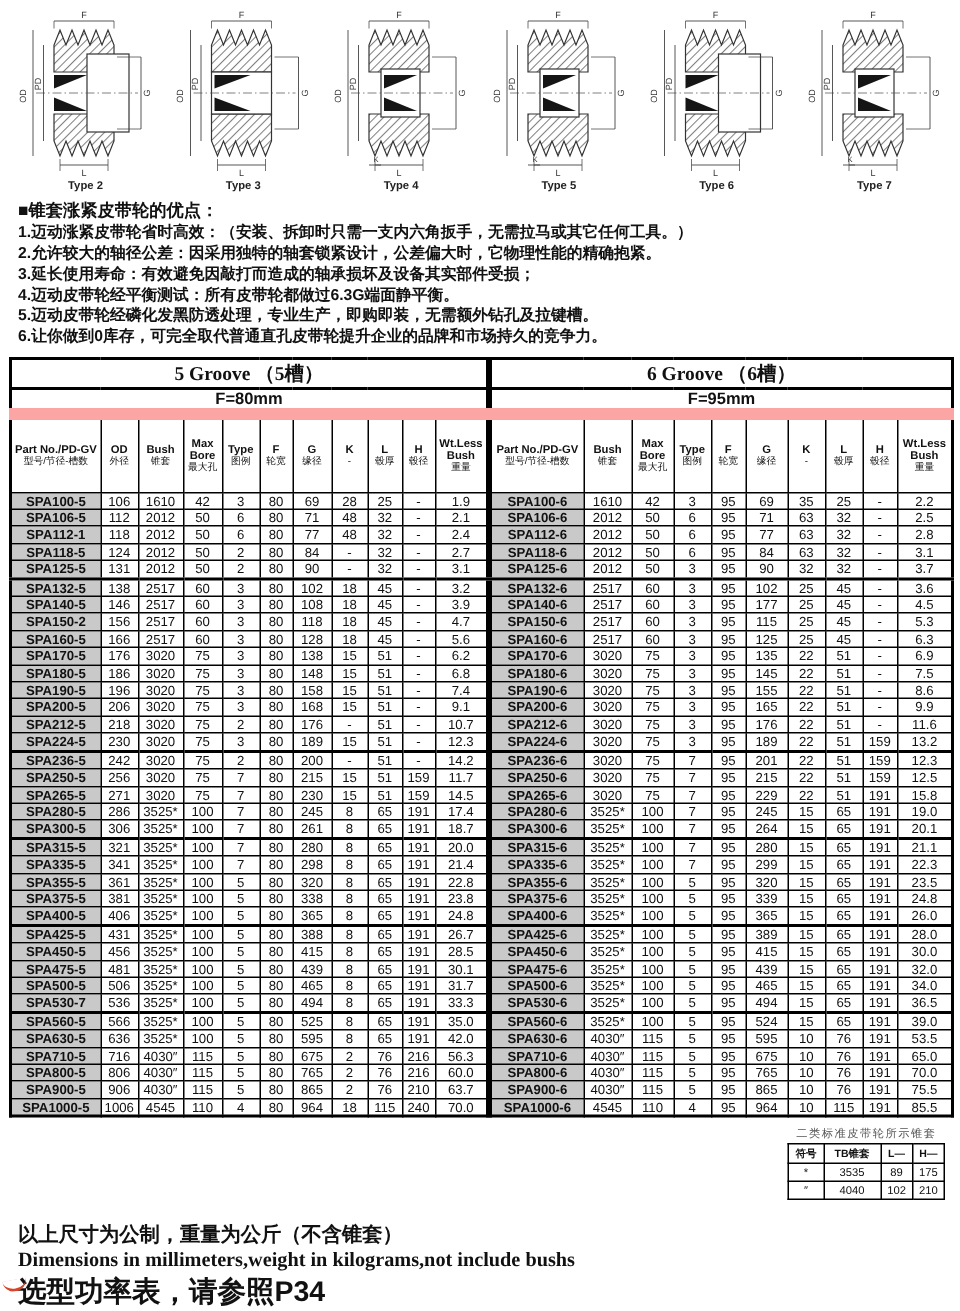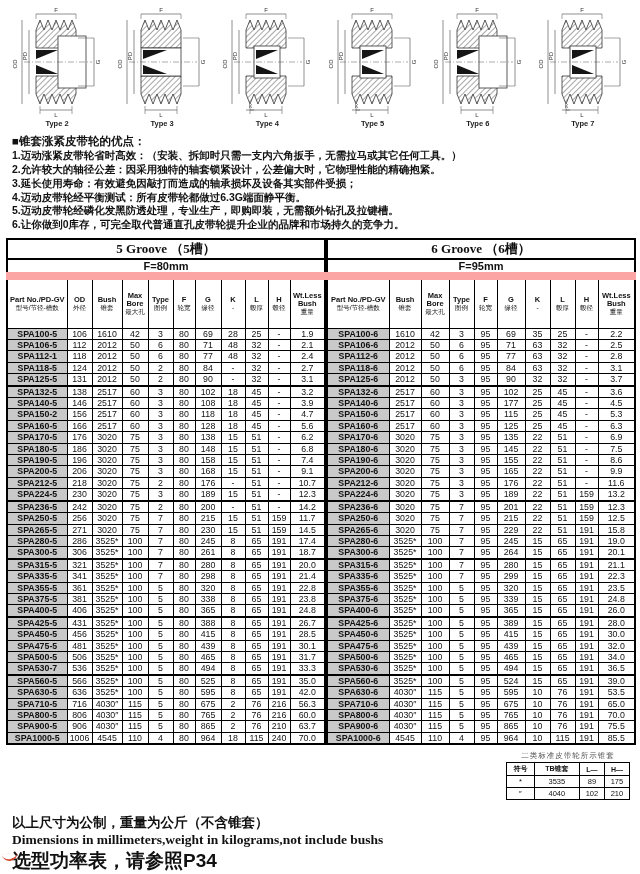--- a/index.html
+++ b/index.html
@@ -35,21 +35,21 @@
     font-size:13px; font-weight:bold; height:20px; border-bottom:2px solid #000;
   }
   .spec .f-row th { font-size:11px; font-weight:bold; height:16px; border-bottom:8px solid #fca5a5; }
   .spec .col-head th { height:52px; vertical-align:middle; }
   .spec .col-head .en { font-size:7.5px; font-weight:bold; line-height:1.05; white-space:normal; }
   .spec .col-head .zh { font-size:6.5px; font-weight:normal; line-height:1.1; white-space:normal; }
   .spec tbody td { font-size:8.8px; line-height:10.4px; height:11px; }
   .spec tbody td.part-cell { background:#c9c9c9; font-weight:bold; font-size:8.8px; }
   .spec tbody tr.group-end td { border-bottom:2px solid #000; }
   
-  .fnwrap { width:124px; margin:6px 10px 0 auto; }
+  .fnwrap { width:105px; margin:6px 10px 0 auto; }
   .fn-title { font-size:7.5px; color:#555; text-align:center; margin-bottom:1px; letter-spacing:1px; }
   table.fn { border-collapse:collapse; border:1.5px solid #000; width:100%; }
   table.fn th, table.fn td { border:1px solid #000; font-size:7.5px; text-align:center; padding:1px 0; }
   table.fn th { font-weight:bold; font-size:7px; }
   
   .footer { margin:14px 0 0 12px; }
   .f-zh1 { font-size:13.5px; font-weight:bold; }
   .f-en1 { font-size:13.5px; font-weight:bold; font-family:"Liberation Serif", serif; }
   .f-zh2 { font-size:19px; font-weight:bold; }
   .f-en2 { font-size:13.5px; font-weight:bold; font-family:"Liberation Serif", serif; margin-left:4px;font-style:italic; }

